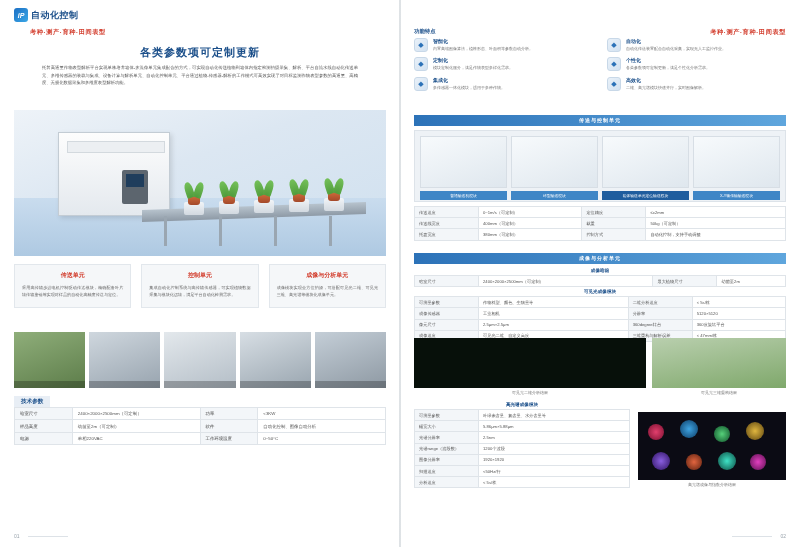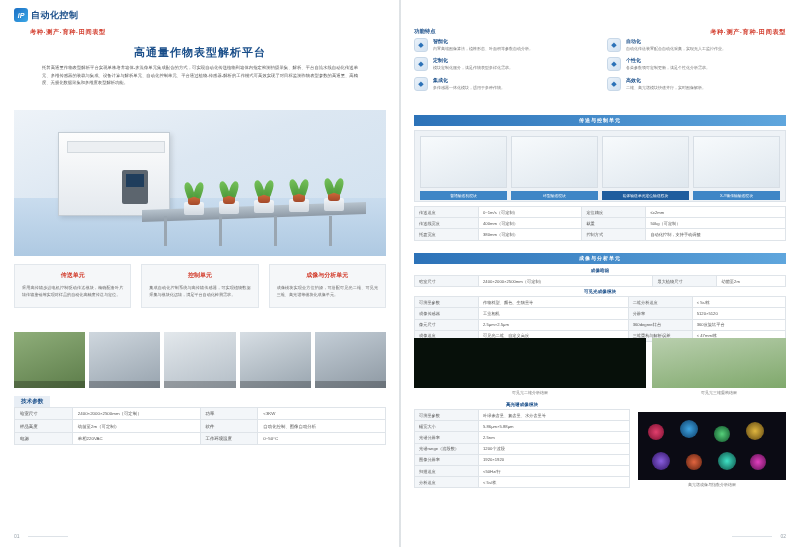--- a/index.html
+++ b/index.html
@@ -127,21 +127,21 @@
 
 <div class="page page-left">
 
   <div class="logo">
     <div class="logo-mark">iP</div>
     <div class="logo-text">自动化控制</div>
   </div>
 
   <div class="kw-left">考种·测产·育种·田间表型</div>
 
-  <div class="main-title">高通量作物表型解析平台</div>
+  <div class="main-title">各类参数项可定制更新</div>
   <div class="intro">托普高通量作物表型解析平台实现单株培养箱体-多流像单元集成配合的方式，可实现自动化传送植物到箱体内指定检测拍摄采集、解析、平台自流水线自动化传送单元、多维传感器的装载与集成、设备计算与解析单元、自动化控制单元、平台通过植物-传感器-解析的工作模式可高效实现了对目标监测作物表型参数的高通量、高精度、无损化数据采集和多维度表型解析功能。</div>
 
   <div class="hero">
     <div class="floor"></div>
     <div class="machine"></div>
     <div class="machine-panel"></div>
     <div class="conveyor"></div>
     <div class="leg" style="left:150px"></div>
     <div class="leg" style="left:205px"></div>
     <div class="leg" style="left:260px"></div>

